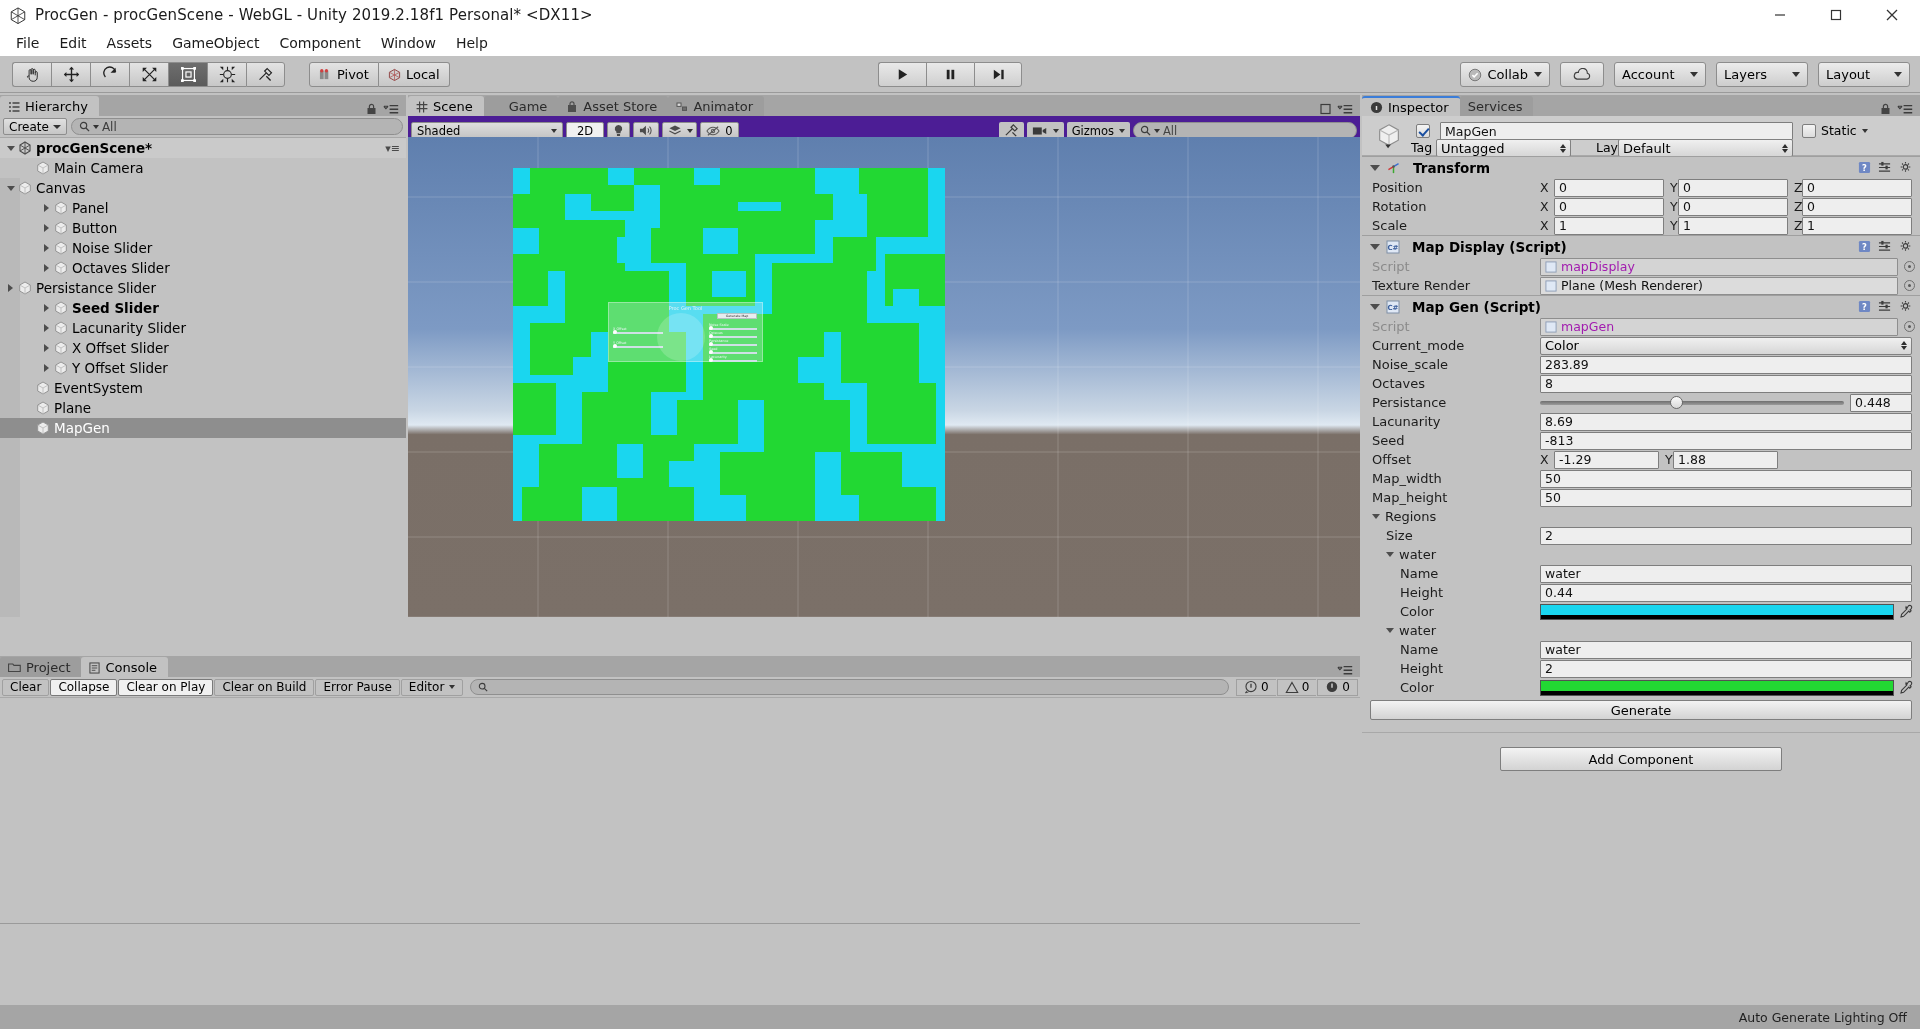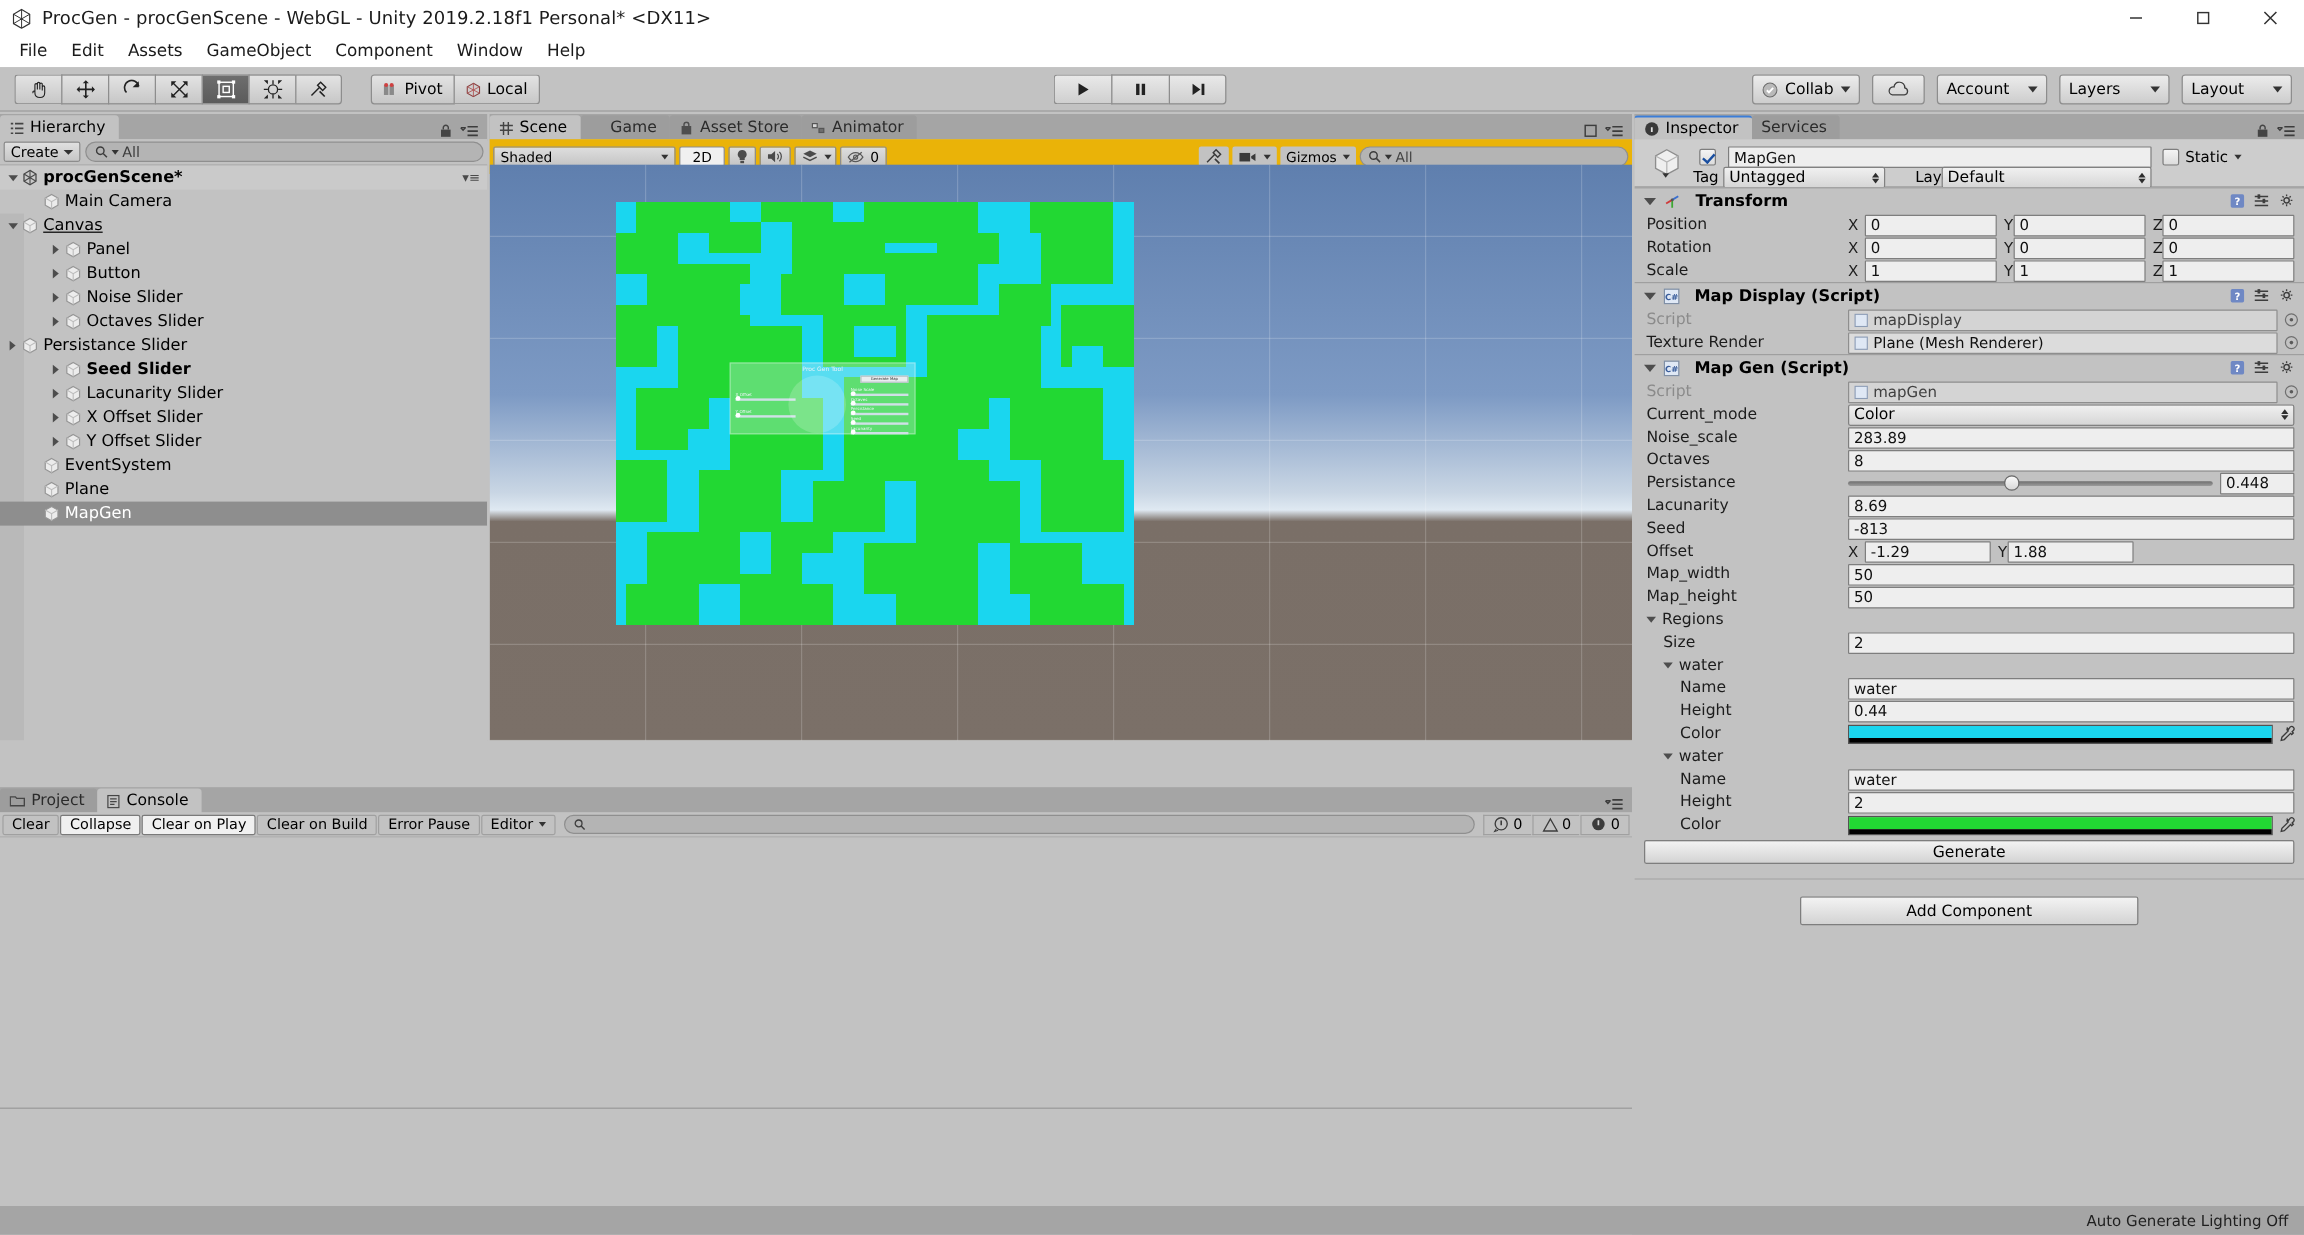--- a/index.html
+++ b/index.html
@@ -108,21 +108,21 @@
   .hrow .twisty { width: 13px; display:flex; align-items:center; justify-content:center; flex: 0 0 13px; }
   .hrow .go-icon { width: 16px; height: 16px; margin-right: 3px; flex: 0 0 16px; }
   .hrow .lbl { white-space: nowrap; }
   .hrow.dim .lbl { color: #8a8a8a; }
   .hrow.bold .lbl { font-weight: bold; }
   .hrow .opts { position: absolute; right: 6px; font-size: 11px; color: #4a4a4a; }
   .gutter { position:absolute; left:0; top:0; bottom:0; width: 20px; background: #b9b9b9; }
 
   
   #scene { position: absolute; left: 408px; top: 95px; width: 952px; height: 522px; }
-  .scene-toolbar { height: 29px; background: #eab308; display: flex; align-items: center; gap: 3px; padding: 0 3px; text-align: center; }
+  .scene-toolbar { height: 29px; background: #4c1d95; display: flex; align-items: center; gap: 3px; padding: 0 3px; text-align: center; }
   .sc-ctl {
     height: 17px; display: flex; align-items: center; padding: 0 5px; gap: 5px;
     background: linear-gradient(#dedede, #c4c4c4); border: 1px solid #8d8d8d; border-radius: 2px; font-size: 11.5px;
   }
   .sc-ctl.wide { width: 152px; justify-content: space-between; }
   .sc-ctl.flat { background: #c2c2c2; border: none; }
   .sc-search { width: 224px; height: 17px; background: #b4b4b4; border: 1px solid #8f8f8f; border-radius: 9px; display:flex; align-items:center; padding: 0 6px; gap:3px; font-size: 11.5px; color: #444; }
   .sc-view { position: absolute; top: 21px; left: 0; right: 0; bottom: 0; overflow: hidden; }
   .sky { position:absolute; inset:0; background: linear-gradient(#5f7fae 0%, #7d9ac4 40%, #c9d6e4 57%, #dfe9f2 60%, #7a6f67 62%, #7b7068 100%); }
   .sc-grid { position: absolute; inset: 0; }
@@ -160,21 +160,21 @@
   .row { height: 19px; display: flex; align-items: center; font-size: 13px; position: relative; }
   .row .rlabel { width: 178px; padding-left: 10px; color: #1c1c1c; white-space: nowrap; }
   .row .rlabel.muted { color: #8b8b8b; }
   .row .rlabel.i1 { padding-left: 24px; }
   .row .rlabel.i2 { padding-left: 38px; }
   .xyz { display: flex; align-items: center; gap: 0; flex: 1; padding-right: 8px; }
   .xyz .ax { width: 14px; text-align: left; font-size: 12.5px; color: #1c1c1c; }
   .xyz .txtfield { flex: 1; }
   .objfield {
     height: 18px; background: #d4d4d4; border: 1px solid #8e8e8e; border-radius: 1px;
-    display: flex; align-items: center; gap: 4px; padding: 0 4px; font-size: 12.5px; color: #404040;
+    display: flex; align-items: center; gap: 4px; padding: 0 4px; font-size: 12.5px; color: #a21caf;
   }
   .objfield.on { background: #dcdcdc; color: #111; }
   .radio-o { width: 11px; height: 11px; border-radius: 50%; border: 1px solid #6f6f6f; background: #c2c2c2; position: relative; }
   .radio-o:after { content:""; position:absolute; left:3px; top:3px; width:3px;height:3px;border-radius:50%;background:#5a5a5a; }
   .slider-track { flex: 1; height: 4px; background: linear-gradient(#6f6f6f,#9b9b9b); border-radius: 2px; position: relative; margin-right: 6px; }
   .slider-knob { position: absolute; top: -5px; width: 13px; height: 13px; border-radius: 50%; background: linear-gradient(#fafafa,#d8d8d8); border: 1px solid #6a6a6a; }
   .colorfield { flex: 1; height: 16px; border: 1px solid #535353; position: relative; }
   .colorfield .swatch { position: absolute; left:0; right:0; top:0; bottom: 4px; }
   .colorfield .alpha { position: absolute; left:0; right:0; bottom:0; height: 4px; background: #000; }
   .eyedrop { width: 16px; margin-left: 4px; margin-right: 6px; }
@@ -407,21 +407,21 @@
               <span class="opts">▾≡</span>
             </div>
             <div class="hrow" style="padding-left: 22px;">
               <span class="twisty"></span>
               <svg class="go-icon" viewBox="0 0 16 16">
                 <path d="M8 2l5.3 3v6L8 14l-5.3-3V5z" fill="#ececec" stroke="#959595" stroke-width="1"></path>
                 <path d="M2.7 5L8 8l5.3-3M8 8v6" fill="none" stroke="#bcbcbc" stroke-width="0.9"></path>
               </svg>
               <span class="lbl">Main Camera</span>
             </div>
-            <div class="hrow" style=" text-decoration: underline;">
+            <div class="hrow" style="">
               <span class="twisty">
                 <i style="width:0;height:0;border-left:4px solid transparent;border-right:4px solid transparent;border-top:5px solid #4d4d4d;"></i>
               </span>
               <svg class="go-icon" viewBox="0 0 16 16">
                 <path d="M8 2l5.3 3v6L8 14l-5.3-3V5z" fill="#ececec" stroke="#959595" stroke-width="1"></path>
                 <path d="M2.7 5L8 8l5.3-3M8 8v6" fill="none" stroke="#bcbcbc" stroke-width="0.9"></path>
               </svg>
               <span class="lbl">Canvas</span>
             </div>
             <div class="hrow" style="padding-left: 40px;">

